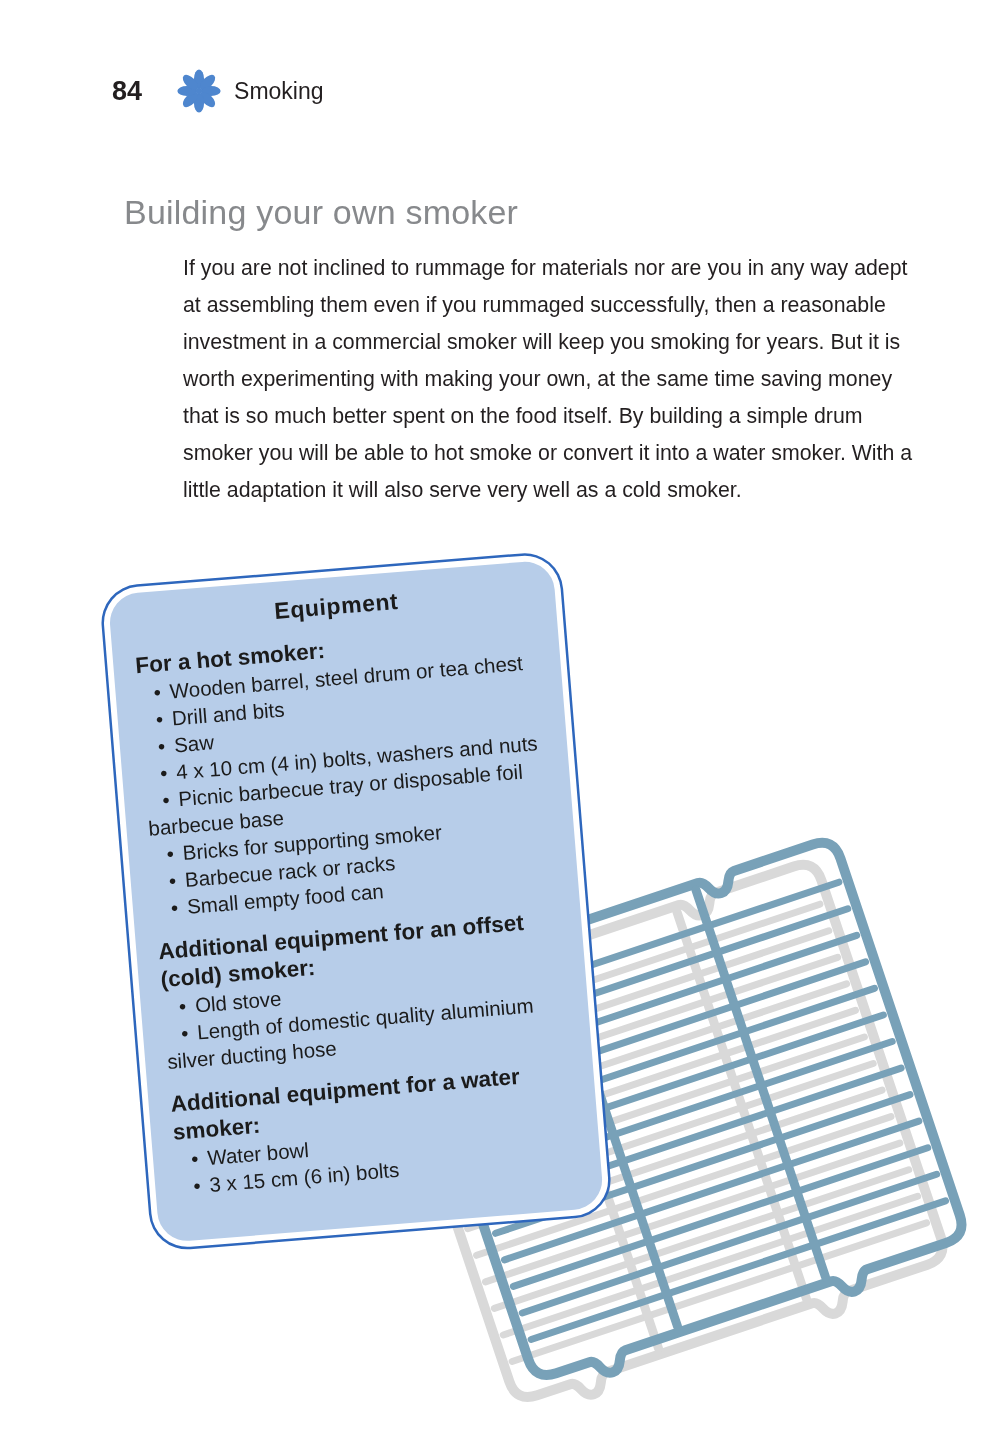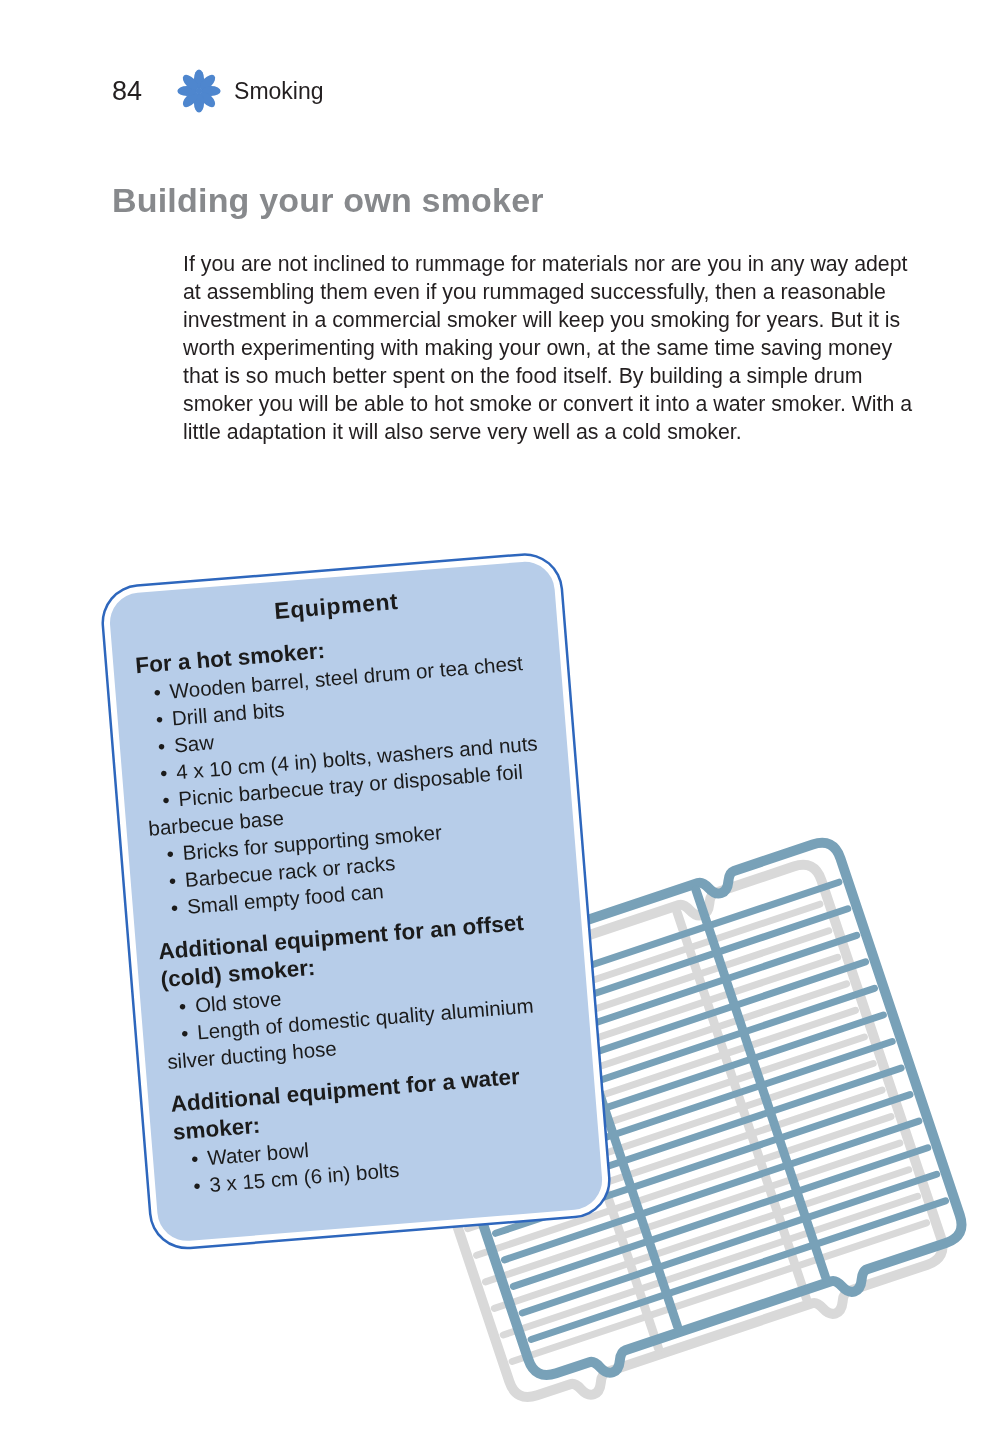--- a/index.html
+++ b/index.html
@@ -16,54 +16,54 @@
   
   #header {
     position: absolute;
     left: 112px;
     top: 68px;
     display: flex;
     align-items: center;
   }
   #page-number {
     font-size: 27px;
-    font-weight: normal;
+    font-weight: bold;
     color: #231f20;
   }
   #flower-icon {
     width: 46px;
     height: 46px;
     margin-left: 34px;
     margin-right: 12px;
   }
   #section-label {
     font-size: 23px;
     color: #231f20;
   }
 
   
   #page-title {
     position: absolute;
     left: 112px;
     top: 181px;
-    margin: 0;
+    margin: 12px;
     font-size: 34px;
-    font-weight: bold;
+    font-weight: normal;
     color: #87898c;
     letter-spacing: 0.2px;
   }
 
   
   #intro-paragraph {
     position: absolute;
     left: 183px;
     top: 250px;
     width: 748px;
     font-size: 21.3px;
-    line-height: 28px;
+    line-height: 37px;
     color: #231f20;
   }
 
   
   #rack-svg {
     position: absolute;
     left: 0;
     top: 0;
     z-index: 1;
     pointer-events: none;

